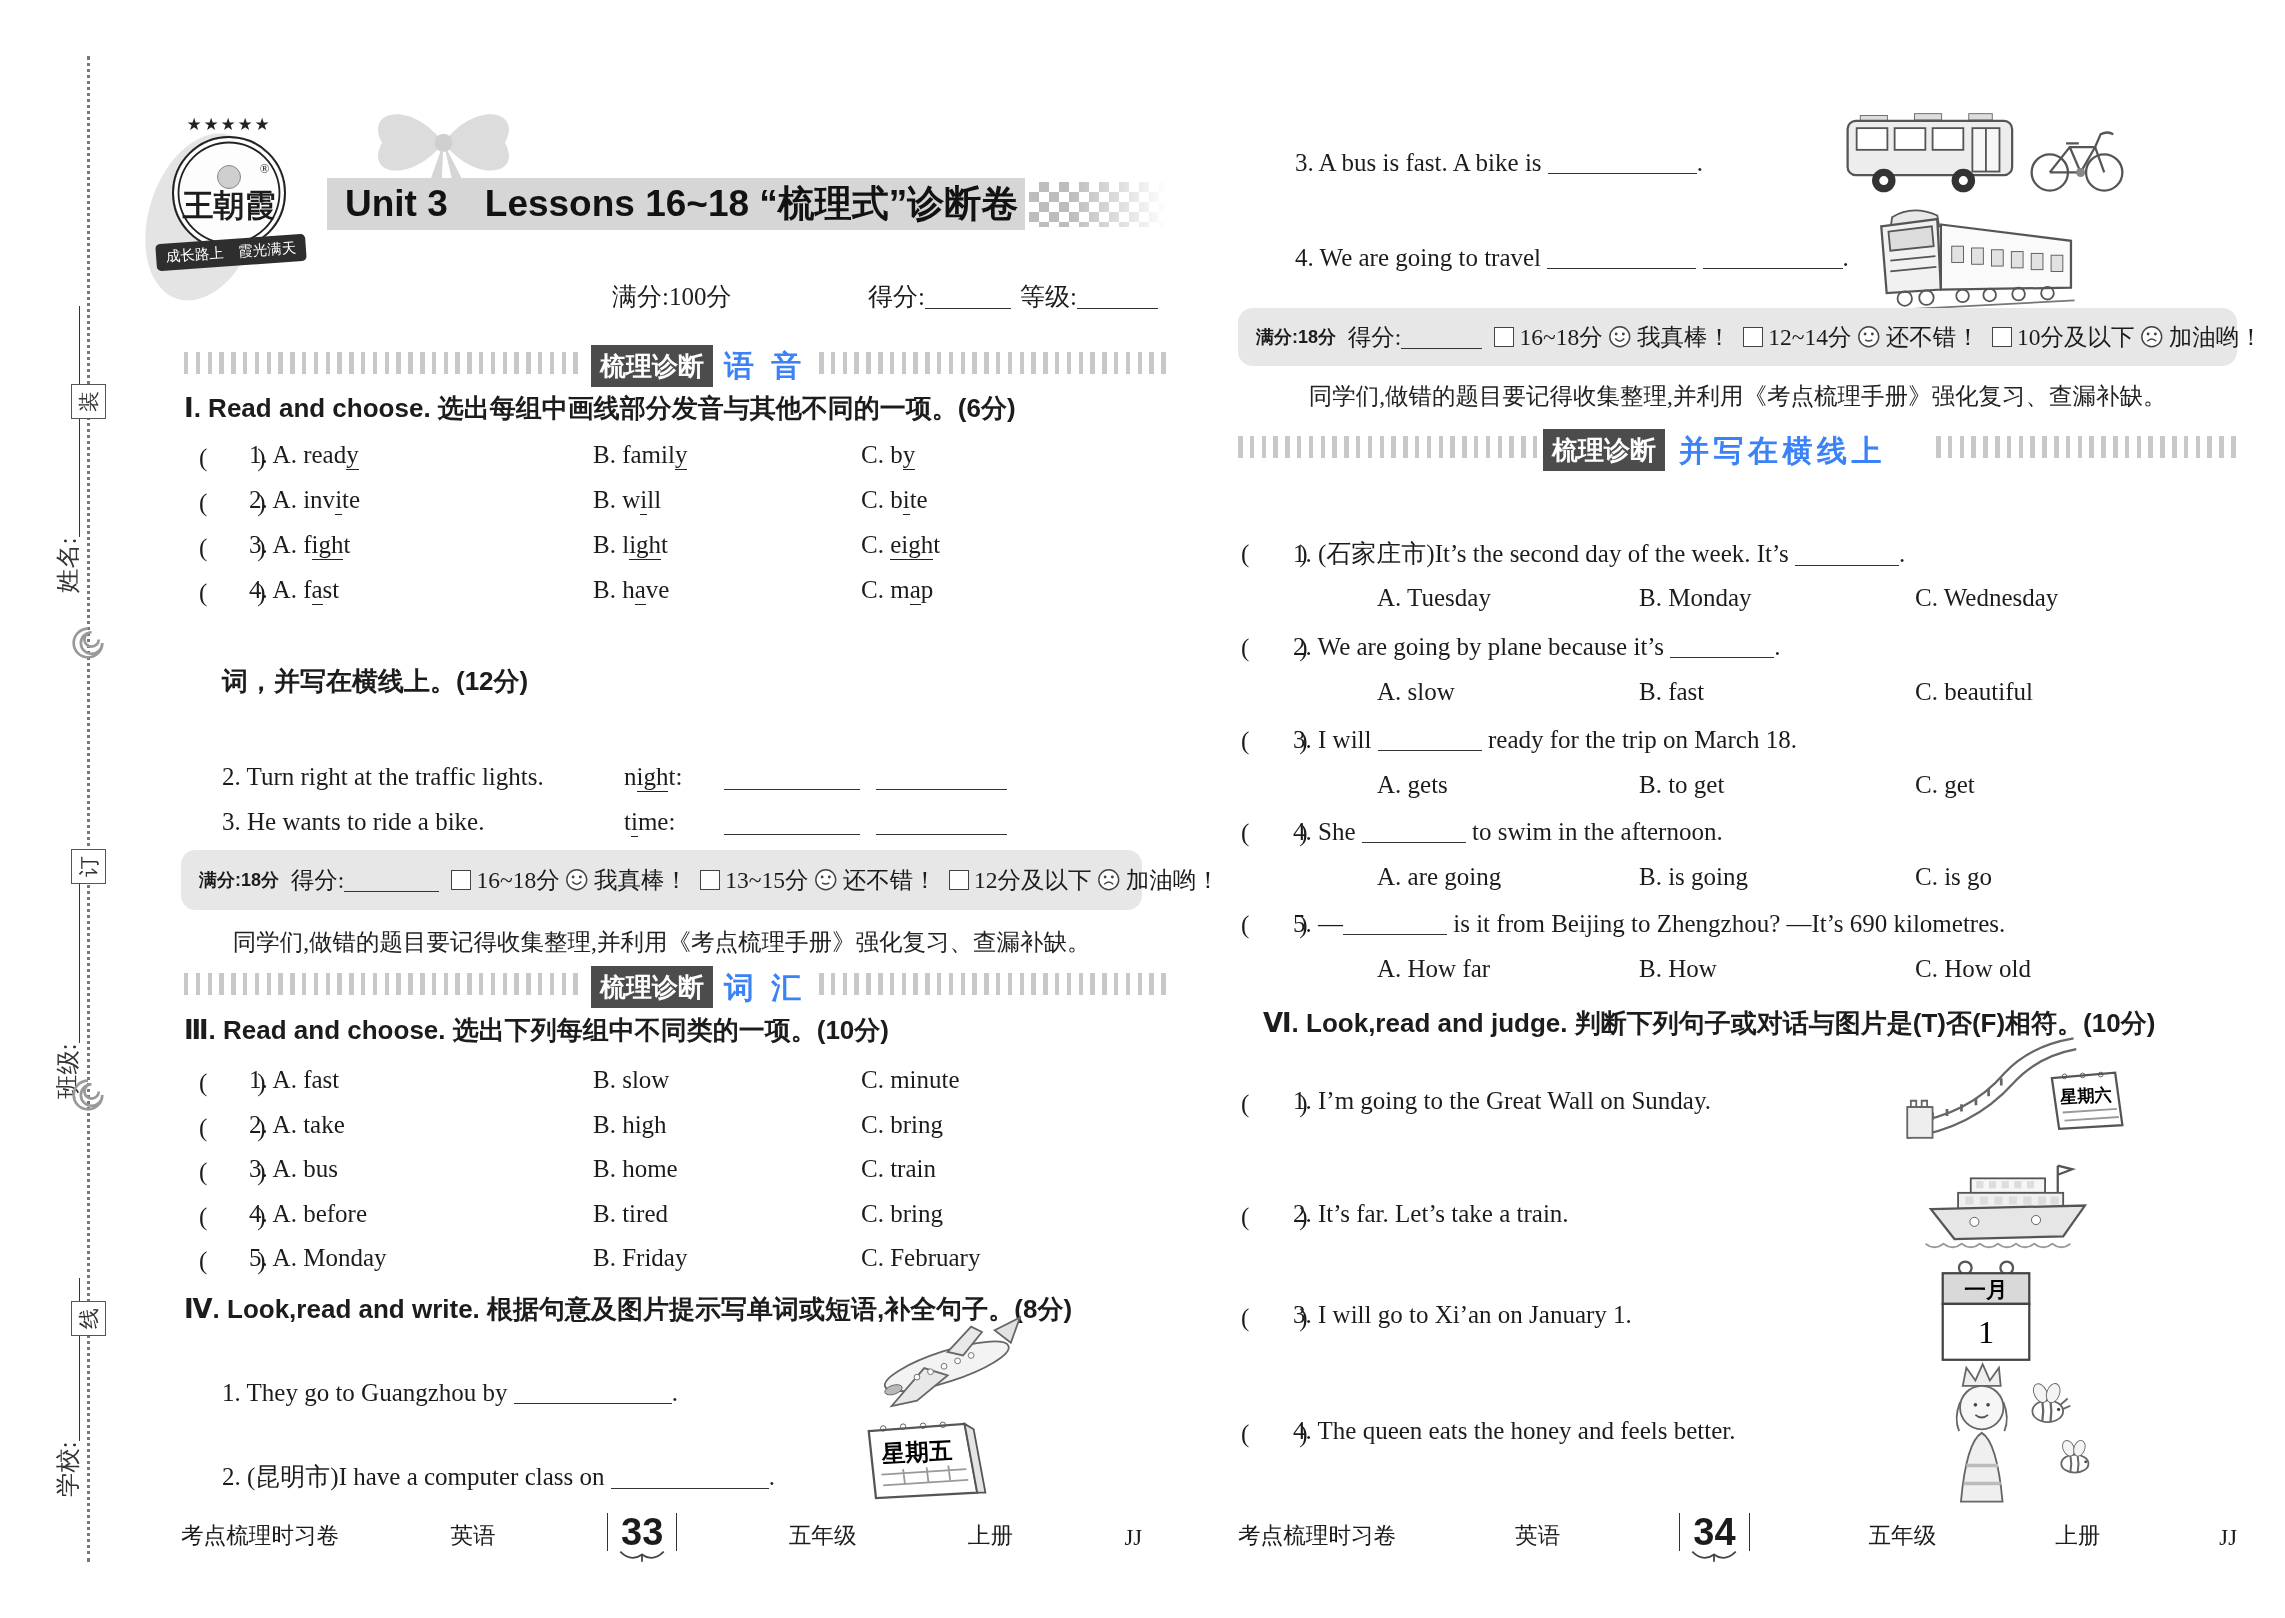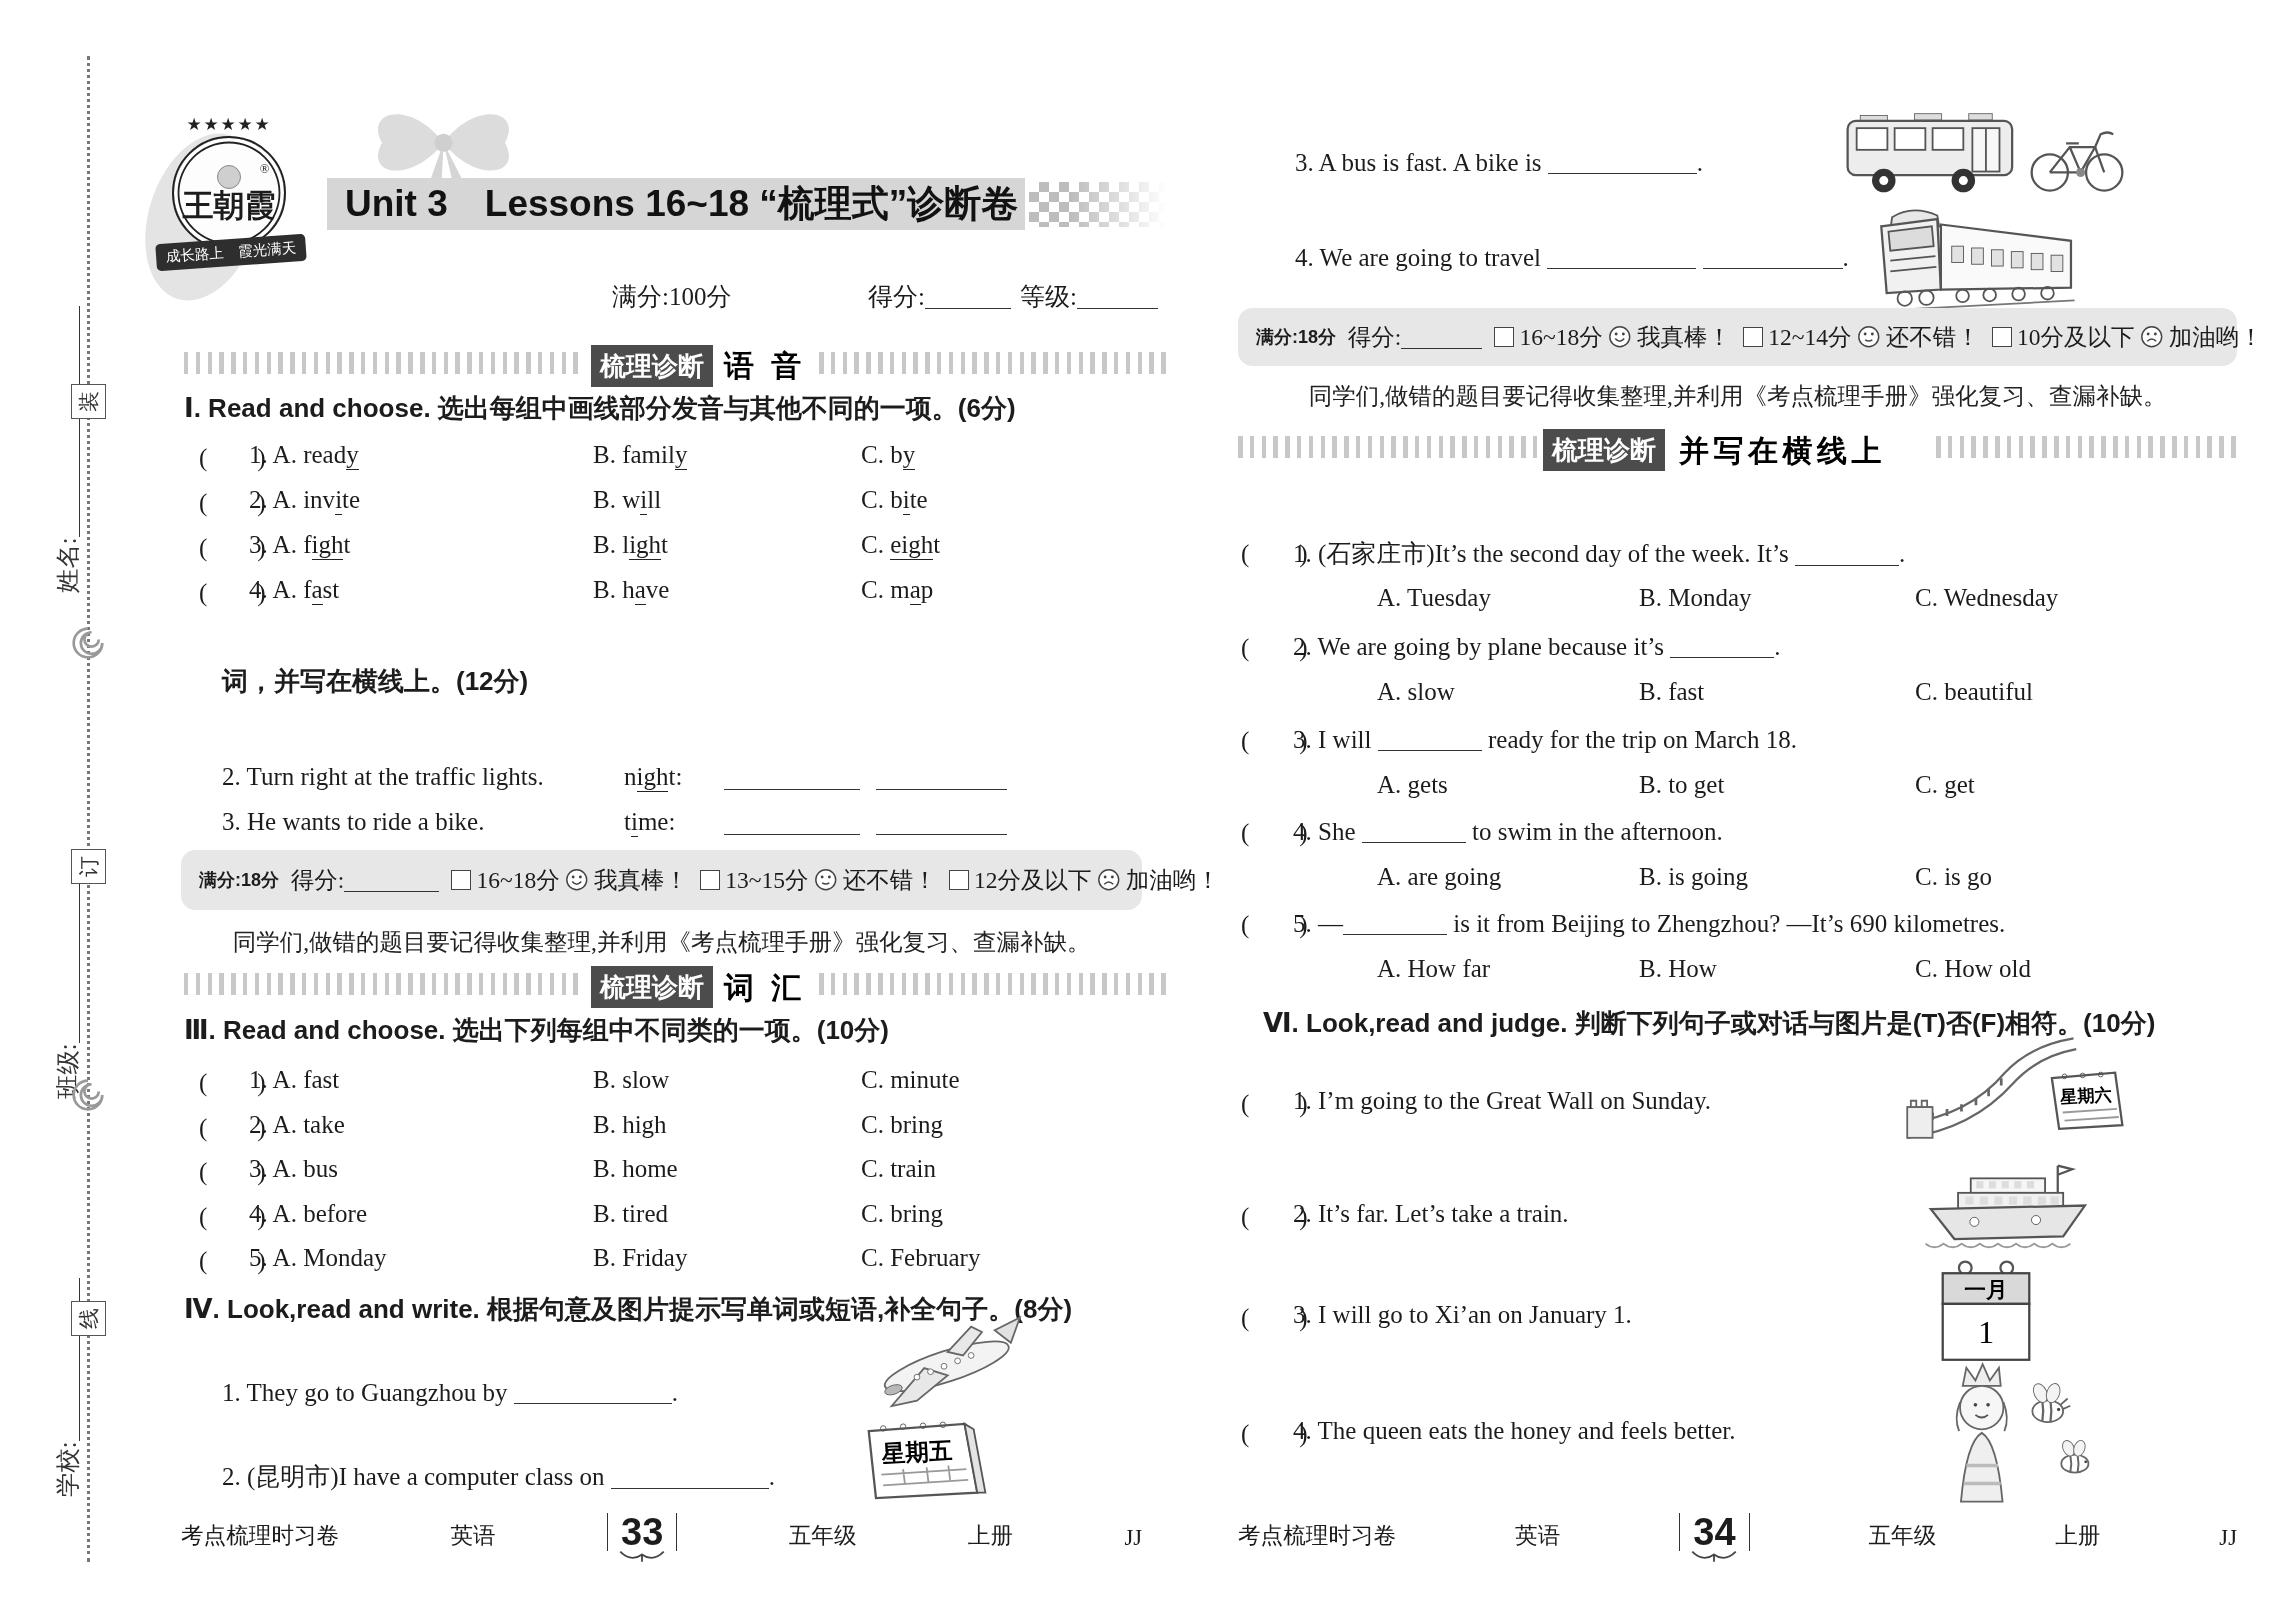--- a/index.html
+++ b/index.html
@@ -17,21 +17,21 @@
   .qbr{left:0}.qt{left:52px}
   .optrow{position:absolute;left:1241px;width:999px;height:40px;font-size:25px}
   .optrow > span{position:absolute;white-space:nowrap}
   .oa{left:136px}.ob{left:398px}.oc{left:674px}
   .ul{border-bottom:1.8px solid #222;padding-bottom:0.9px}
   .blank{display:inline-block;border-bottom:1.8px solid #333;height:1.05em;vertical-align:-3.6px}
   .hatch{position:absolute;height:22px;background:repeating-linear-gradient(90deg,#c8c8c8 0 4.5px,transparent 4.5px 11.8px)}
   .badge{position:absolute;background:#4c4c4c;color:#fff;font-family:"Liberation Sans","DejaVu Sans",sans-serif;
          font-weight:bold;font-size:26px;padding:3.6px 9px;white-space:nowrap}
   .sectitle{position:absolute;font-family:"Liberation Sans","DejaVu Sans",sans-serif;font-weight:bold;
-            font-size:30px;letter-spacing:4.5px;white-space:nowrap;color:#000000}
+            font-size:30px;letter-spacing:4.5px;white-space:nowrap;color:#3b82f6}
   .titlebar{position:absolute;background:#d6d6d6;display:flex;align-items:center;
             font-family:"Liberation Sans","DejaVu Sans",sans-serif;font-weight:bold;font-size:37px;
             color:#121212;padding-left:18px;box-sizing:border-box;white-space:nowrap}
   .checker{position:absolute;background-image:
              linear-gradient(45deg,#bdbdbd 25%,transparent 25%,transparent 75%,#bdbdbd 75%),
              linear-gradient(45deg,#bdbdbd 25%,transparent 25%,transparent 75%,#bdbdbd 75%);
            background-size:20px 20px;background-position:0 0,10px 10px;
            -webkit-mask-image:linear-gradient(to right,#000 30%,transparent);
            mask-image:linear-gradient(to right,#000 30%,transparent)}
   .scorebar{position:absolute;background:#e7e7e7;border-radius:14.5px;display:flex;align-items:center;

